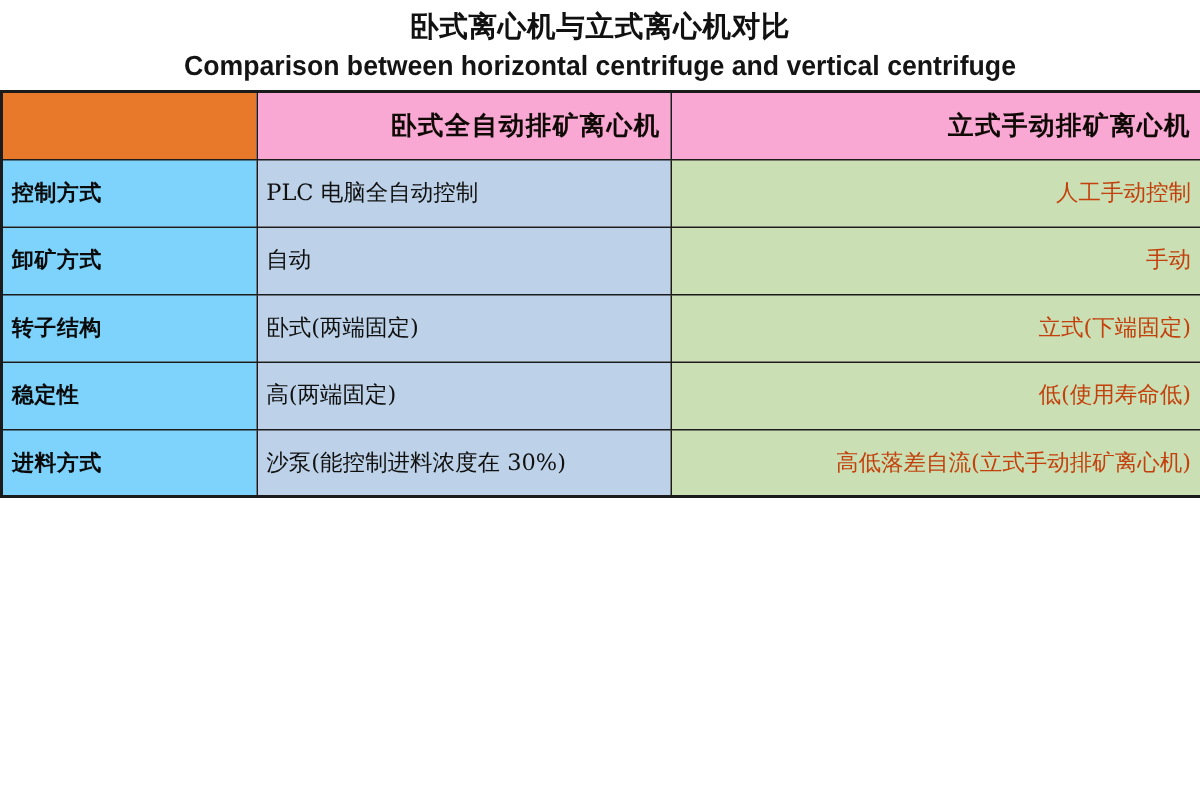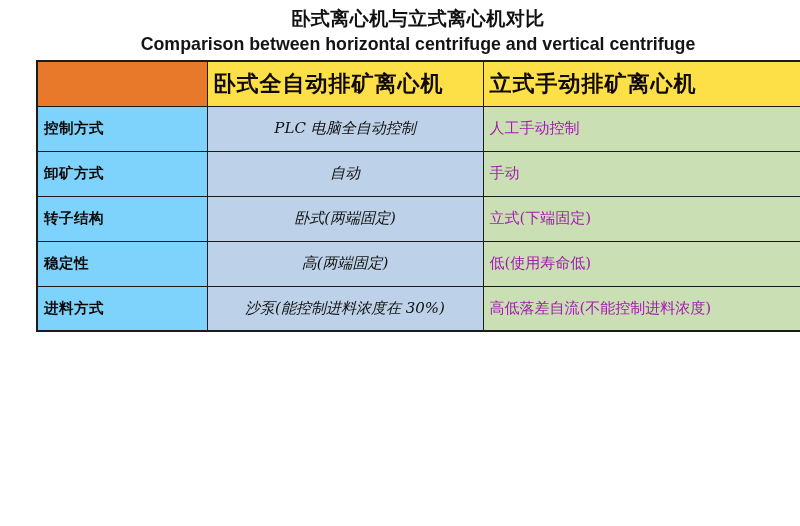--- a/index.html
+++ b/index.html
@@ -12,21 +12,20 @@
     height: 526px;
     background: #ffffff;
     font-family: "Liberation Sans", "DejaVu Sans", sans-serif;
     overflow: hidden;
   }
   #page {
     position: relative;
     width: 800px;
     height: 526px;
     box-sizing: border-box;
-    padding-left: 36px;
   }
   .titles {
     width: 100%;
     text-align: center;
     padding-top: 6px;
   }
   .title-cn {
     font-size: 19px;
     font-weight: bold;
     color: #111111;
@@ -58,52 +57,50 @@
     border: 1.5px solid #1b1b1b;
     padding: 0 6px;
     height: 45px;
     vertical-align: middle;
     box-sizing: border-box;
   }
   th.head-blank {
     background: #e8792b;
   }
   th.head-cell {
-    background: #fde047;
+    background: #f9a8d4;
     color: #100a06;
-    font-size: 22px;
+    font-size: 17px;
     font-weight: bold;
-    text-align: left;
+    text-align: right;
     letter-spacing: 1px;
     font-family: "DejaVu Sans", "Liberation Sans", sans-serif;
   }
   thead th { height: 45px; }
   td.label {
     background: #7dd3fc;
     color: #0a0a0a;
     font-size: 14.5px;
     font-weight: bold;
     text-align: left;
     padding-left: 9px;
     letter-spacing: 0.5px;
     font-family: "DejaVu Sans", "Liberation Sans", sans-serif;
   }
   td.val-h {
     background: #bdd2e8;
     color: #101010;
     font-size: 15px;
-    text-align: center;
     font-family: "DejaVu Serif", "Liberation Serif", serif;
-    font-style: italic;
   }
   td.val-v {
     background: #cbdfb4;
-    color: #a21caf;
+    color: #c2410c;
     font-size: 15px;
-    text-align: left;
+    text-align: right;
     font-family: "DejaVu Serif", "Liberation Serif", serif;
   }
 </style>
 </head>
 <body>
 
 <div id="page">
 
   <div class="titles">
     <div class="title-cn">卧式离心机与立式离心机对比</div>
@@ -140,18 +137,18 @@
           <td class="val-v">立式(下端固定)</td>
         </tr>
         <tr>
           <td class="label">稳定性</td>
           <td class="val-h">高(两端固定)</td>
           <td class="val-v">低(使用寿命低)</td>
         </tr>
         <tr>
           <td class="label">进料方式</td>
           <td class="val-h">沙泵(能控制进料浓度在 30%)</td>
-          <td class="val-v">高低落差自流(不能控制进料浓度)</td>
+          <td class="val-v">高低落差自流(立式手动排矿离心机)</td>
         </tr>
       </tbody>
   </table>
 
 </div>
 
 </body></html>

